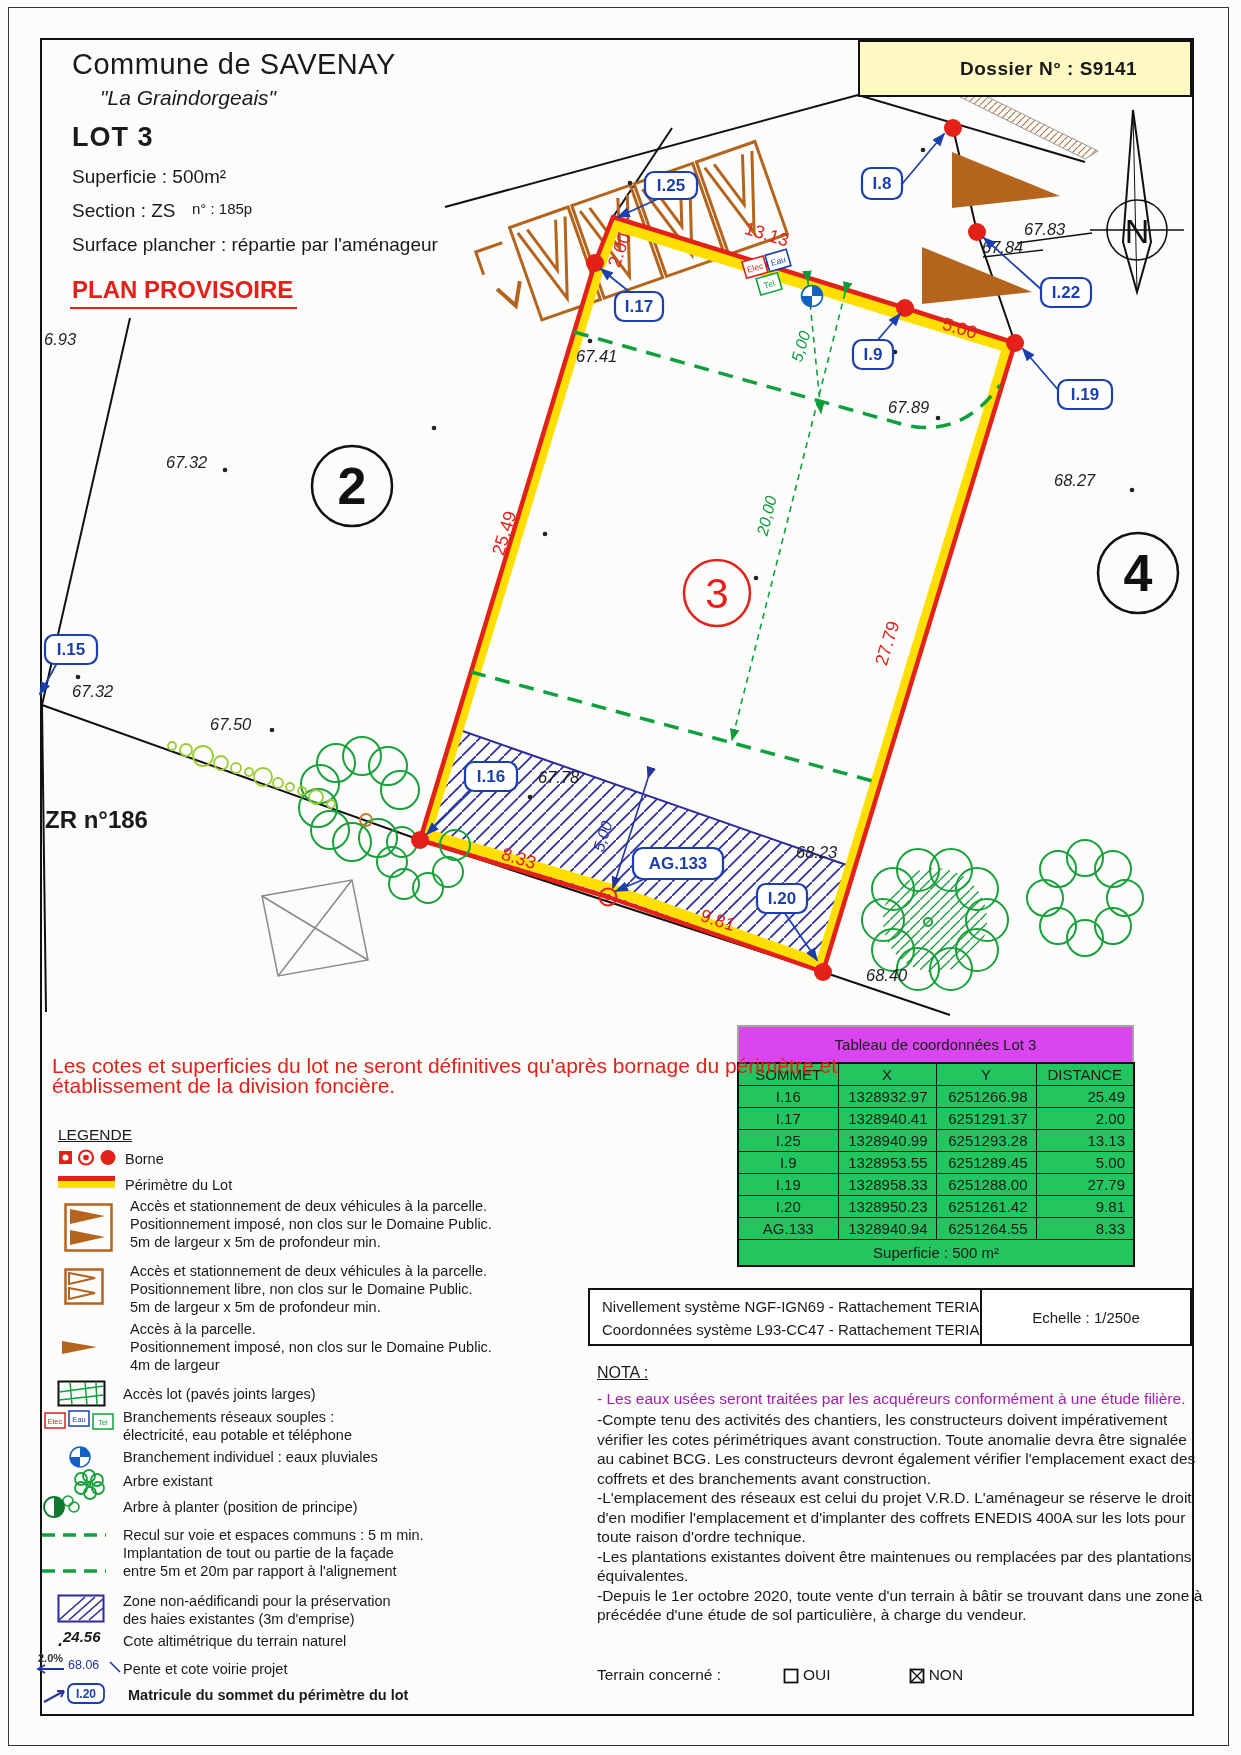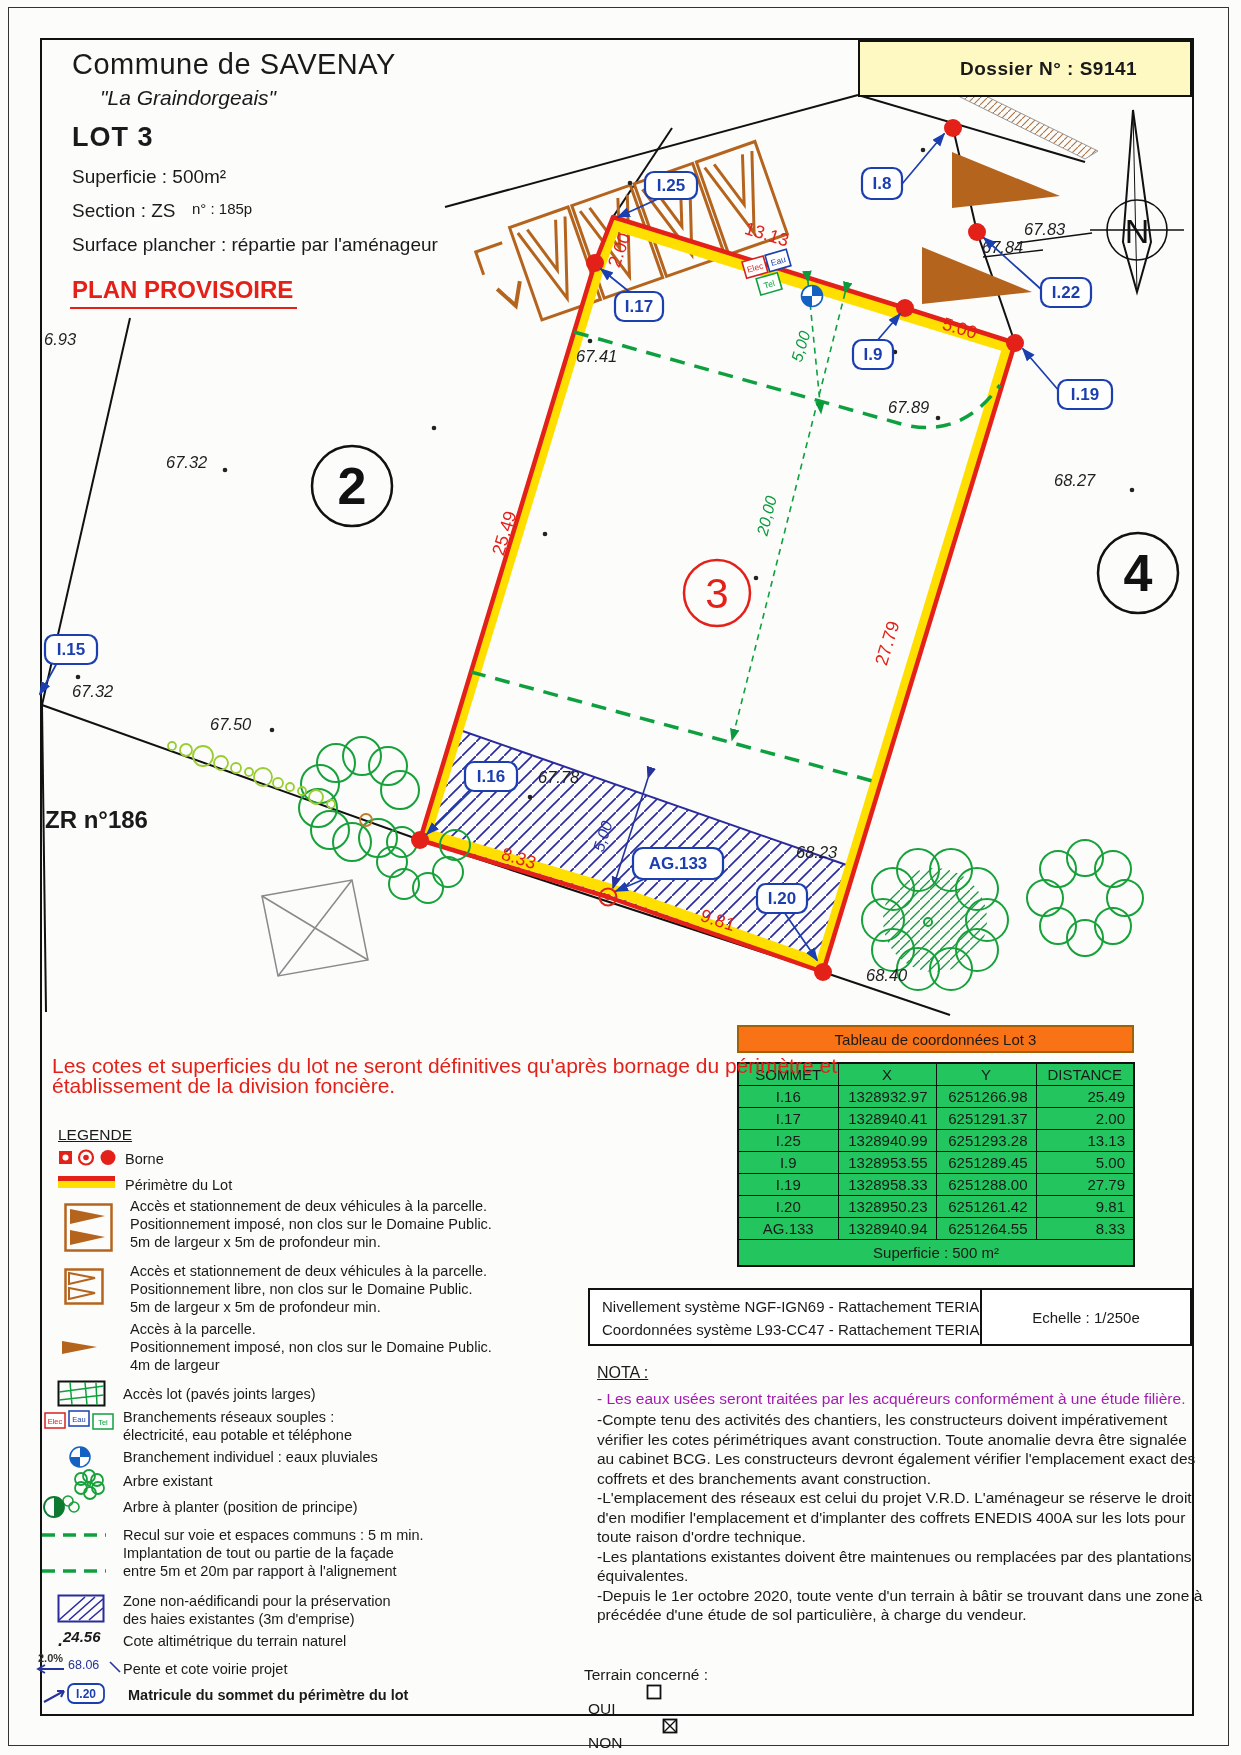--- a/index.html
+++ b/index.html
@@ -13,38 +13,38 @@
            font-size:19px;font-weight:bold;letter-spacing:.5px;}
   .h-commune{left:72px;top:48px;font-size:29px;letter-spacing:.5px;}
   .h-lieu{left:100px;top:86px;font-size:21px;font-style:italic;}
   .h-lot{left:72px;top:122px;font-size:27px;font-weight:bold;letter-spacing:1px;}
   .h-sup{left:72px;top:166px;font-size:19px;}
   .h-sec1{left:72px;top:200px;font-size:19px;}
   .h-sec2{left:192px;top:200px;font-size:15px;}
   .h-surf{left:72px;top:234px;font-size:19px;}
   .h-prov{left:70px;top:276px;font-size:24px;font-weight:bold;color:#e32119;
           border-bottom:2.5px solid #e32119;padding:0 4px 3px 2px;}
-  .tbl-title{left:737px;top:1025px;width:397px;height:28px;border:2px solid #a16207;background:#f97316;
+  .tbl-title{left:737px;top:1025px;width:397px;height:39px;border:2px solid #a3a3a3;background:#d946ef;
              box-sizing:border-box;display:flex;align-items:center;justify-content:center;font-size:15px;}
   table.coord{position:absolute;left:737px;top:1062px;border-collapse:collapse;font-size:15px;
               border:2.5px solid #111;background:#22c55e;table-layout:fixed;}
   table.coord td{border:1.5px solid #111;height:21px;padding:0;}
   td.c{text-align:center;} td.r{text-align:right;padding-right:8px!important;}
   .survey{left:588px;top:1288px;width:604px;height:58px;border:2px solid #111;background:#fff;
           box-sizing:border-box;display:flex;font-size:15px;}
   .survey .lft{flex:1;padding:5px 0 0 12px;line-height:23px;}
   .survey .rgt{width:208px;border-left:2px solid #111;display:flex;align-items:center;justify-content:center;}
   .disc{left:52px;top:1036px;color:#e32119;font-size:21px;line-height:20px;margin-top:20px;}
   .leg-title{left:58px;top:1126px;font-size:15.5px;text-decoration:underline;}
   .leg-txt{font-size:14.5px;line-height:18px;white-space:nowrap;}
   .nota-title{left:597px;top:1364px;font-size:16px;text-decoration:underline;}
   .nota-red{left:597px;top:1390px;color:#a21caf;font-size:15.5px;white-space:nowrap;}
   .nota-lines{left:597px;top:1410px;font-size:15.5px;line-height:19.5px;}
   .nota-lines div{white-space:nowrap;}
-  .terrain{left:584px;top:1666px;display:flex;align-items:flex-start;font-size:15.5px;flex-direction:column;}
+  .terrain{left:597px;top:1666px;display:flex;align-items:flex-end;font-size:15.5px;}
   .zr{left:45px;top:806px;font-size:24px;font-weight:bold;}
   
   svg text{font-family:"Liberation Sans",sans-serif;}
   .elev{font-size:16.5px;font-style:italic;fill:#1f1f1f;}
   .rdim{font-size:18px;fill:#e32119;}
   .gdim{font-size:16px;font-style:italic;fill:#0a9a3c;}
   .ndim{font-size:16px;font-style:italic;fill:#26339c;}
   .vlbl{font-size:17px;font-weight:bold;fill:#1b3fae;}
   .util{font-size:8.5px;}
 </style>

